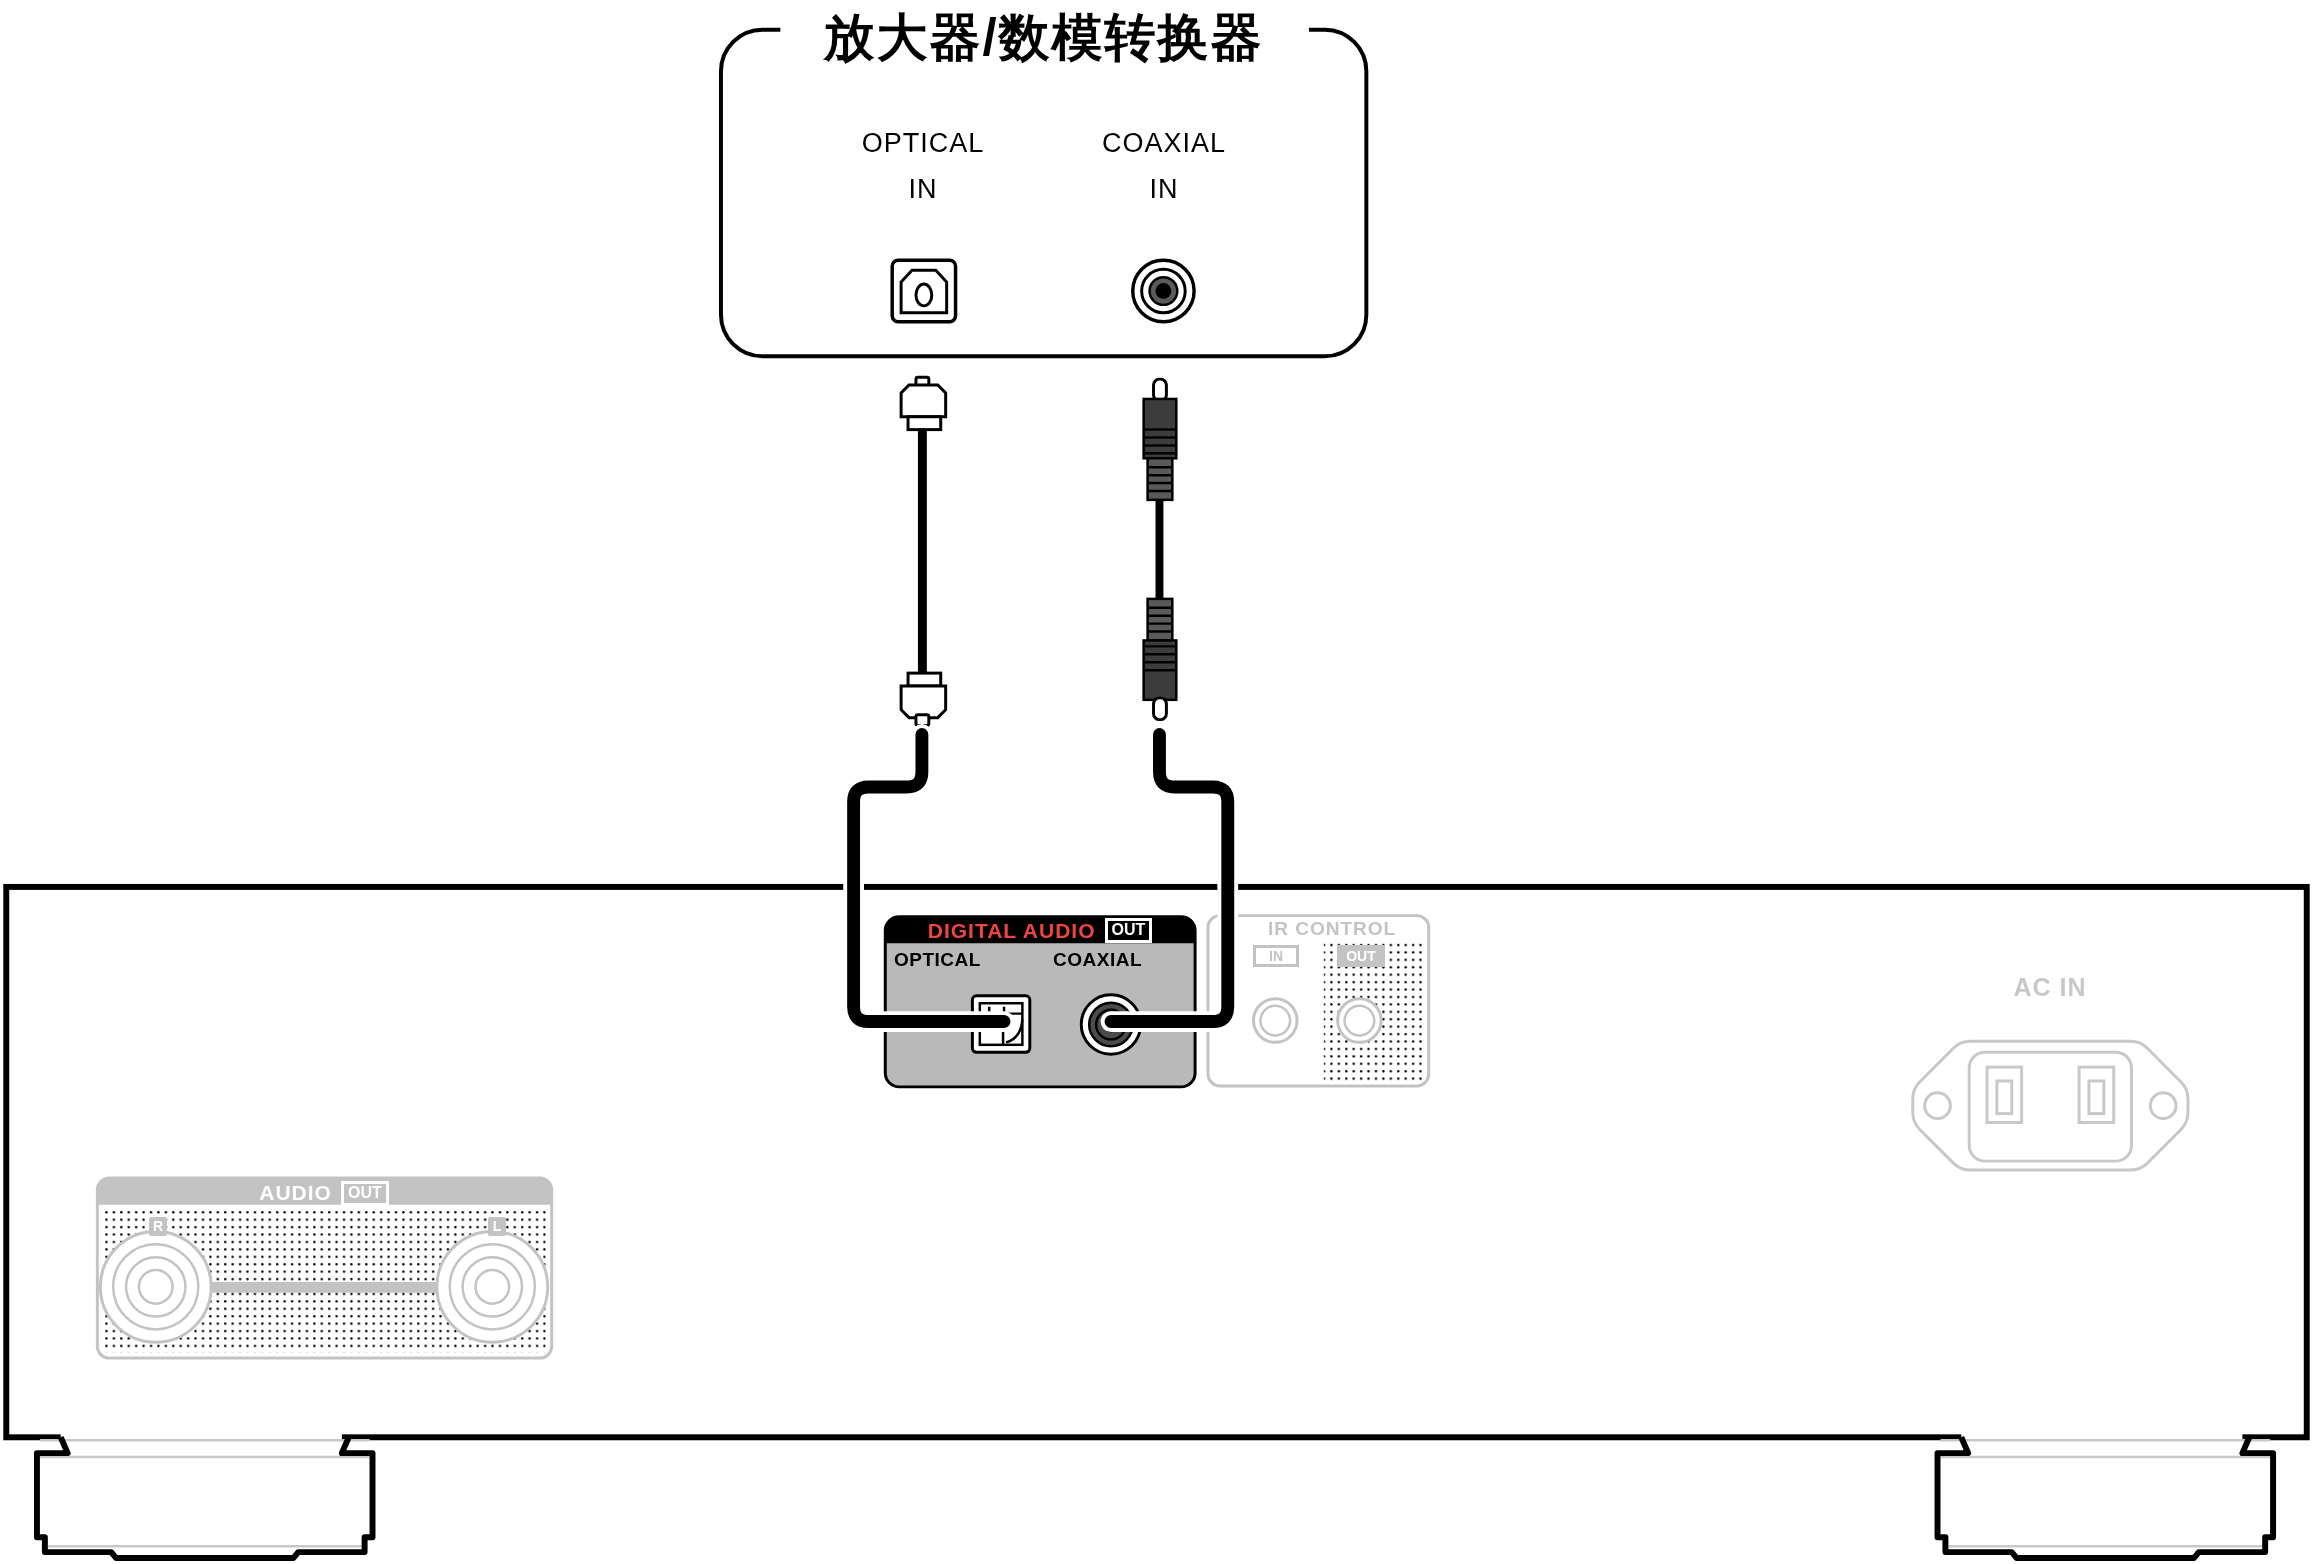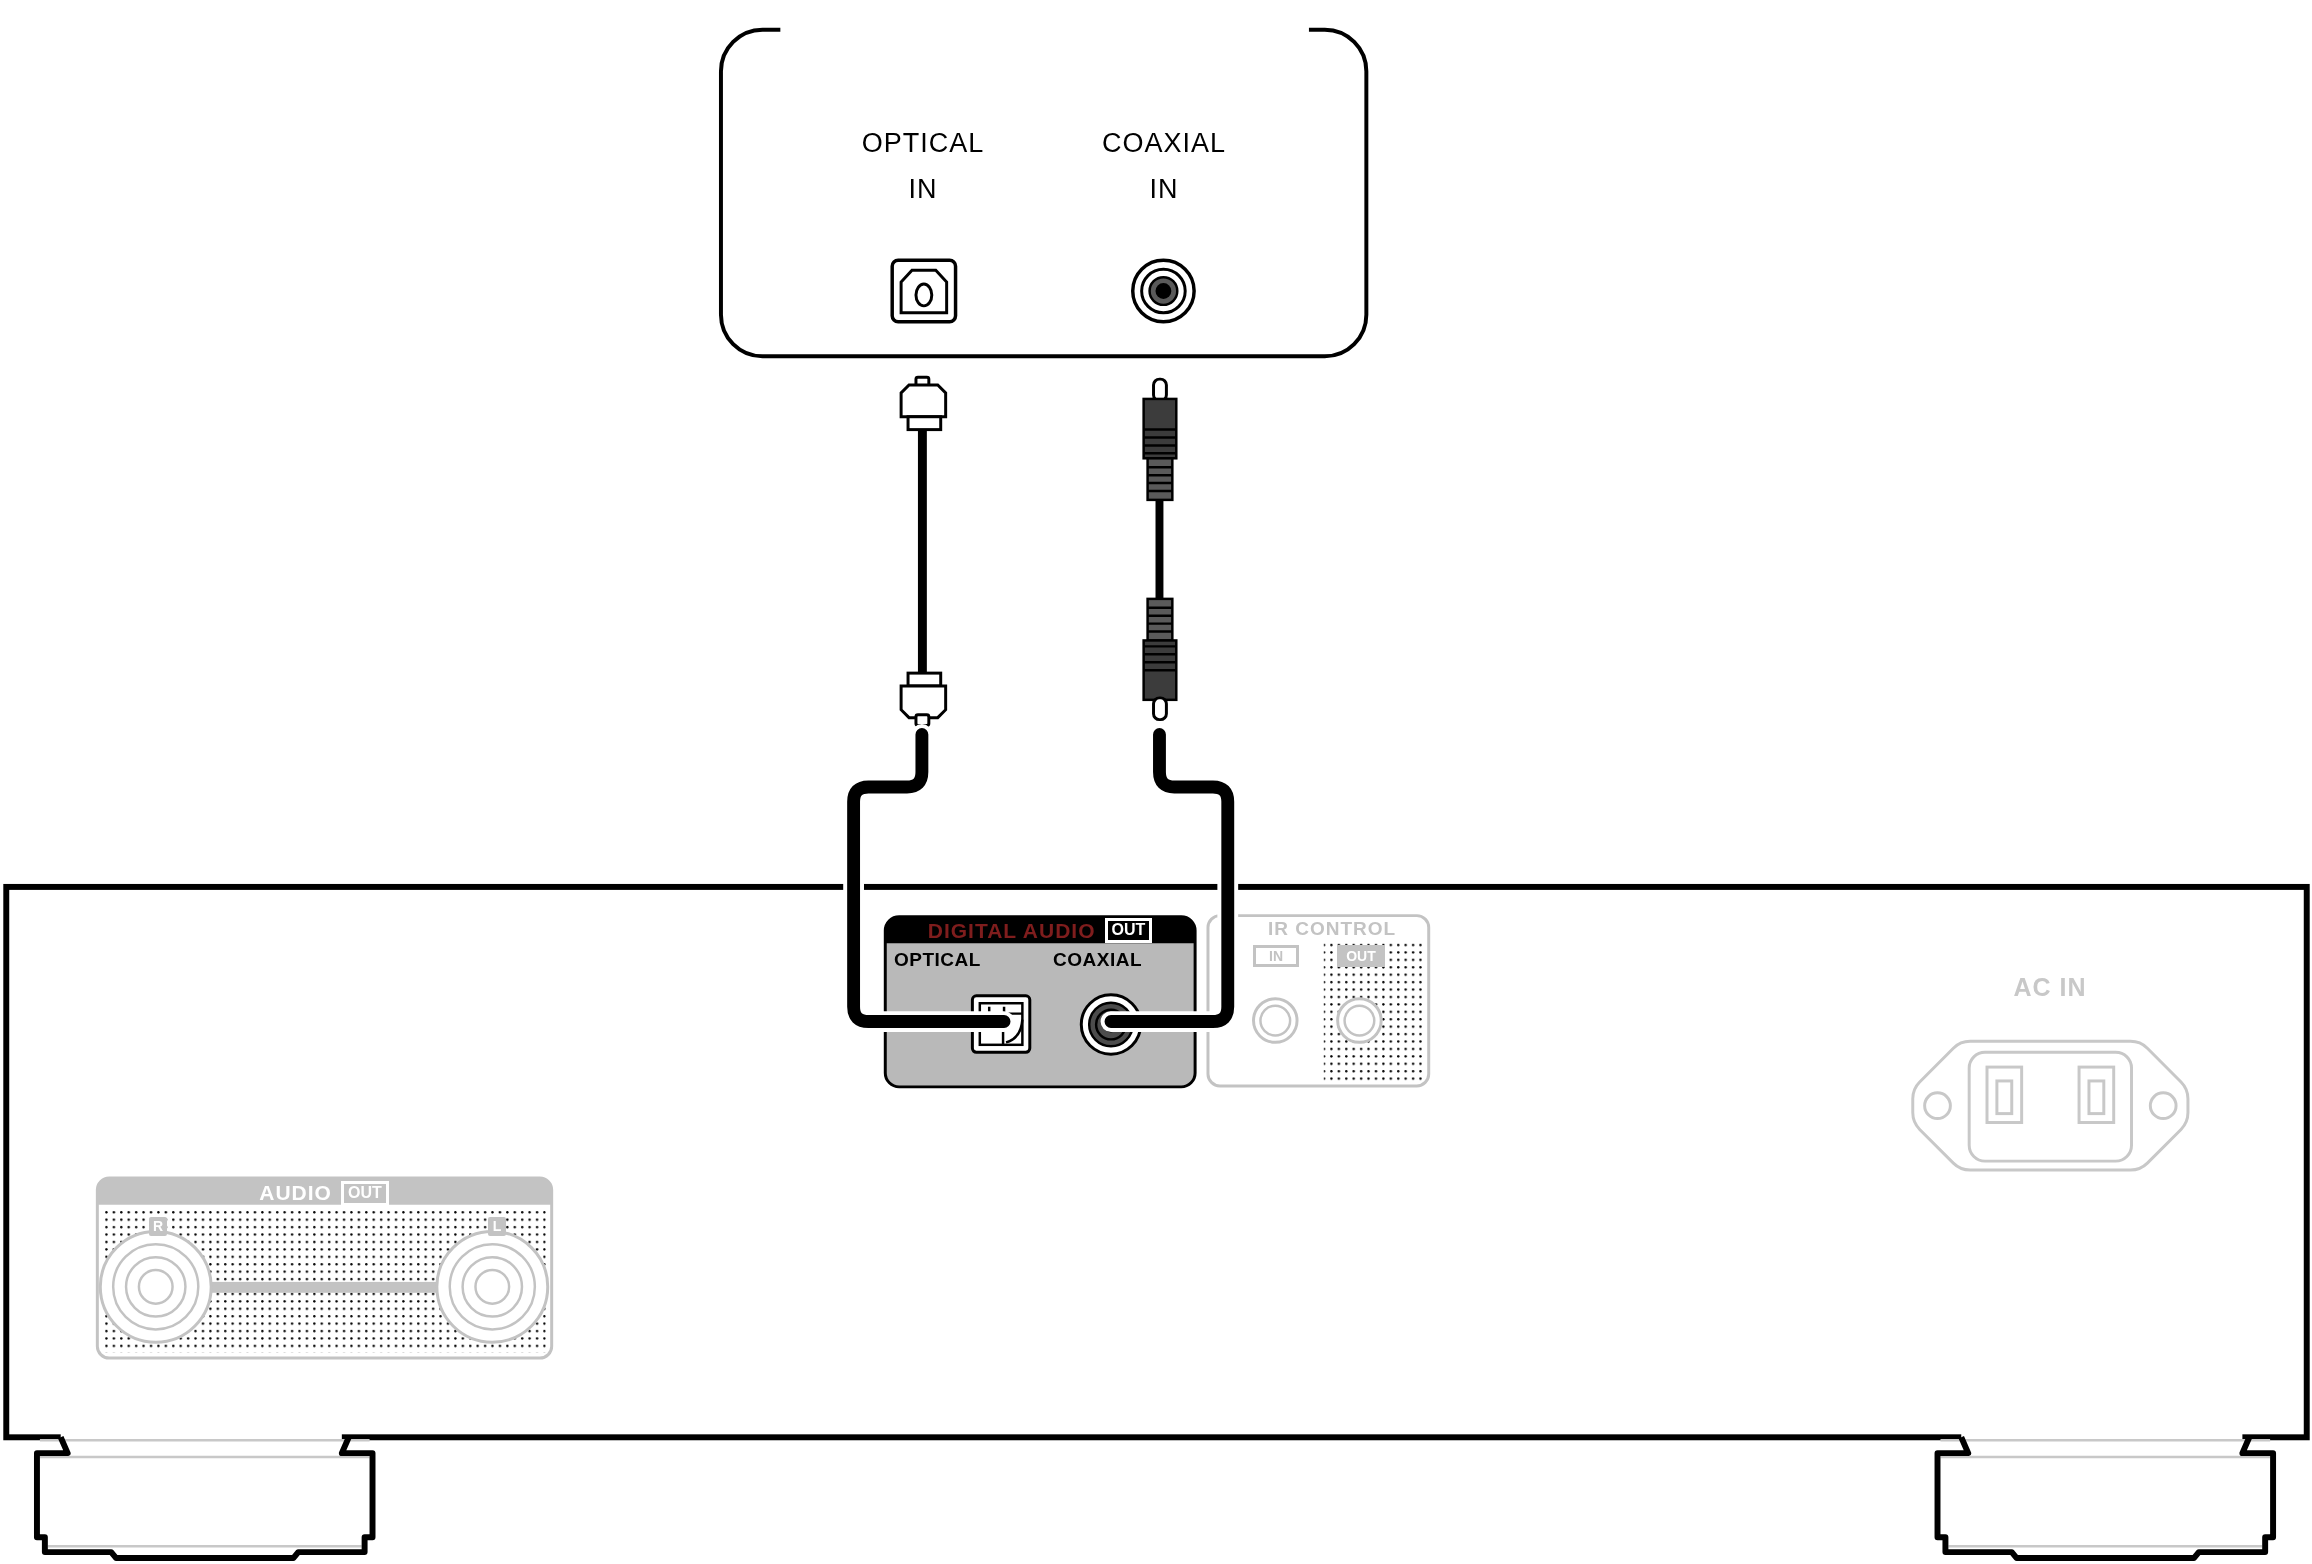--- a/index.html
+++ b/index.html
@@ -11,21 +11,21 @@
          font-family:"Liberation Sans","DejaVu Sans",sans-serif;}
   .stage svg{position:absolute;left:0;top:0;}
   .lbl{position:absolute;color:var(--ink);white-space:nowrap;}
   
   .amp-title{left:721px;top:4px;width:645px;font-size:51px;font-weight:bold;letter-spacing:2px;text-align:center;}
   .jack-lbl{top:120px;width:158px;font-size:27px;line-height:46px;text-align:center;letter-spacing:1px;}
   .jack-lbl.optical{left:844px;}
   .jack-lbl.coaxial{left:1085px;}
   
   .da-header{left:885px;top:917px;width:310px;height:27px;display:flex;align-items:center;justify-content:center;gap:9px;}
-  .da-header .hdr-text{color:#7f1d1d;font-size:21px;font-weight:bold;letter-spacing:1px;}
+  .da-header .hdr-text{color:#ef4444;font-size:21px;font-weight:bold;letter-spacing:1px;}
   .badge{display:inline-block;font-weight:bold;line-height:1;}
   .badge.outline-white{border:3px solid #fff;color:#fff;font-size:16px;padding:1px 4px 2px;}
   .port-lbl{top:949px;font-size:19px;font-weight:bold;letter-spacing:0.5px;}
   .port-lbl.optical{left:894px;}
   .port-lbl.coaxial{left:1053px;}
   
   .ir-header{left:1208px;top:918px;width:248px;text-align:center;font-size:19px;font-weight:bold;color:var(--faded-gray);letter-spacing:1px;}
   .ir-in{left:1253px;top:945px;width:46px;height:22px;box-sizing:border-box;border:3px solid var(--faded-gray);
          color:var(--faded-gray);font-size:14px;font-weight:bold;text-align:center;line-height:16px;background:#fff;}
   .ir-out{left:1337px;top:945px;width:48px;height:22px;box-sizing:border-box;background:var(--faded-gray);
@@ -177,20 +177,21 @@
     <g fill="none" stroke-linecap="round" stroke-linejoin="round">
       <path d="M931,742 V780 Q931,795 916,795 H877 Q862,795 862,810 V1017 Q862,1032 877,1032 H1014" stroke="#fff" stroke-width="21"></path>
       <path d="M931,742 V780 Q931,795 916,795 H877 Q862,795 862,810 V1017 Q862,1032 877,1032 H1014" stroke="#000" stroke-width="13"></path>
     </g>
     <g fill="none" stroke-linecap="round" stroke-linejoin="round">
       <path d="M1171,742 V780 Q1171,795 1186,795 H1225 Q1240,795 1240,810 V1017 Q1240,1032 1225,1032 H1122" stroke="#fff" stroke-width="21"></path>
       <path d="M1171,742 V780 Q1171,795 1186,795 H1225 Q1240,795 1240,810 V1017 Q1240,1032 1225,1032 H1122" stroke="#000" stroke-width="13"></path>
     </g>
   </svg>
 
+  <div class="lbl amp-title">放大器/数模转换器</div>
 
   <div class="lbl jack-lbl optical">
     <div>OPTICAL</div>
     <div>IN</div>
   </div>
   <div class="lbl jack-lbl coaxial">
     <div>COAXIAL</div>
     <div>IN</div>
   </div>
 

